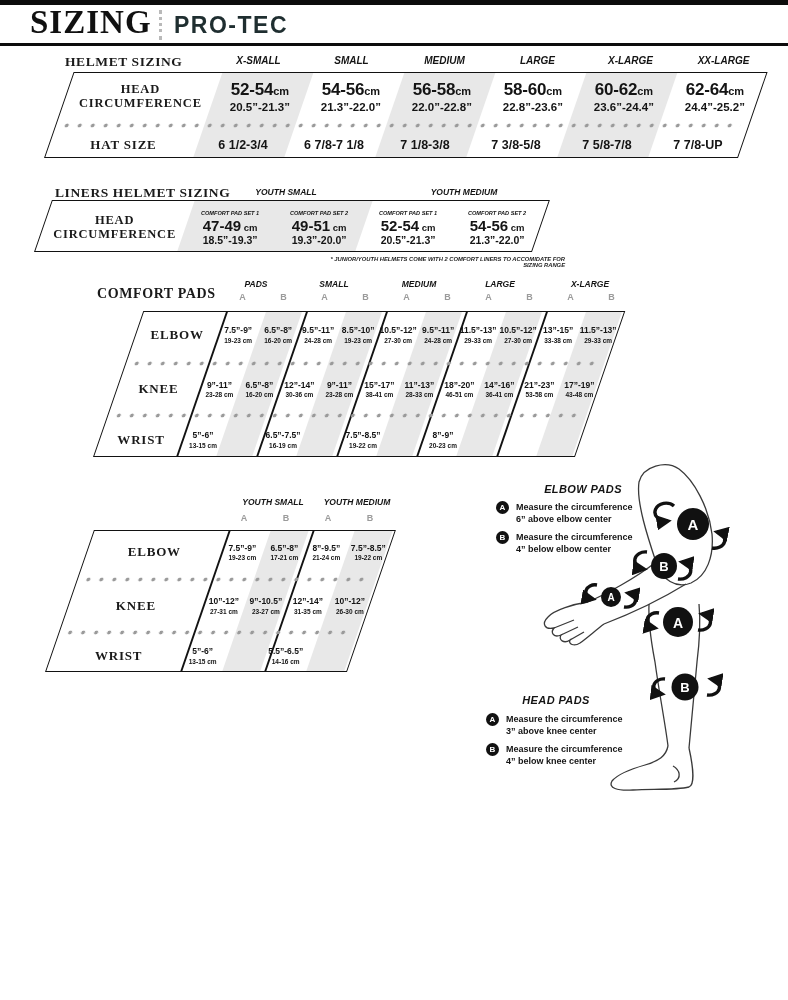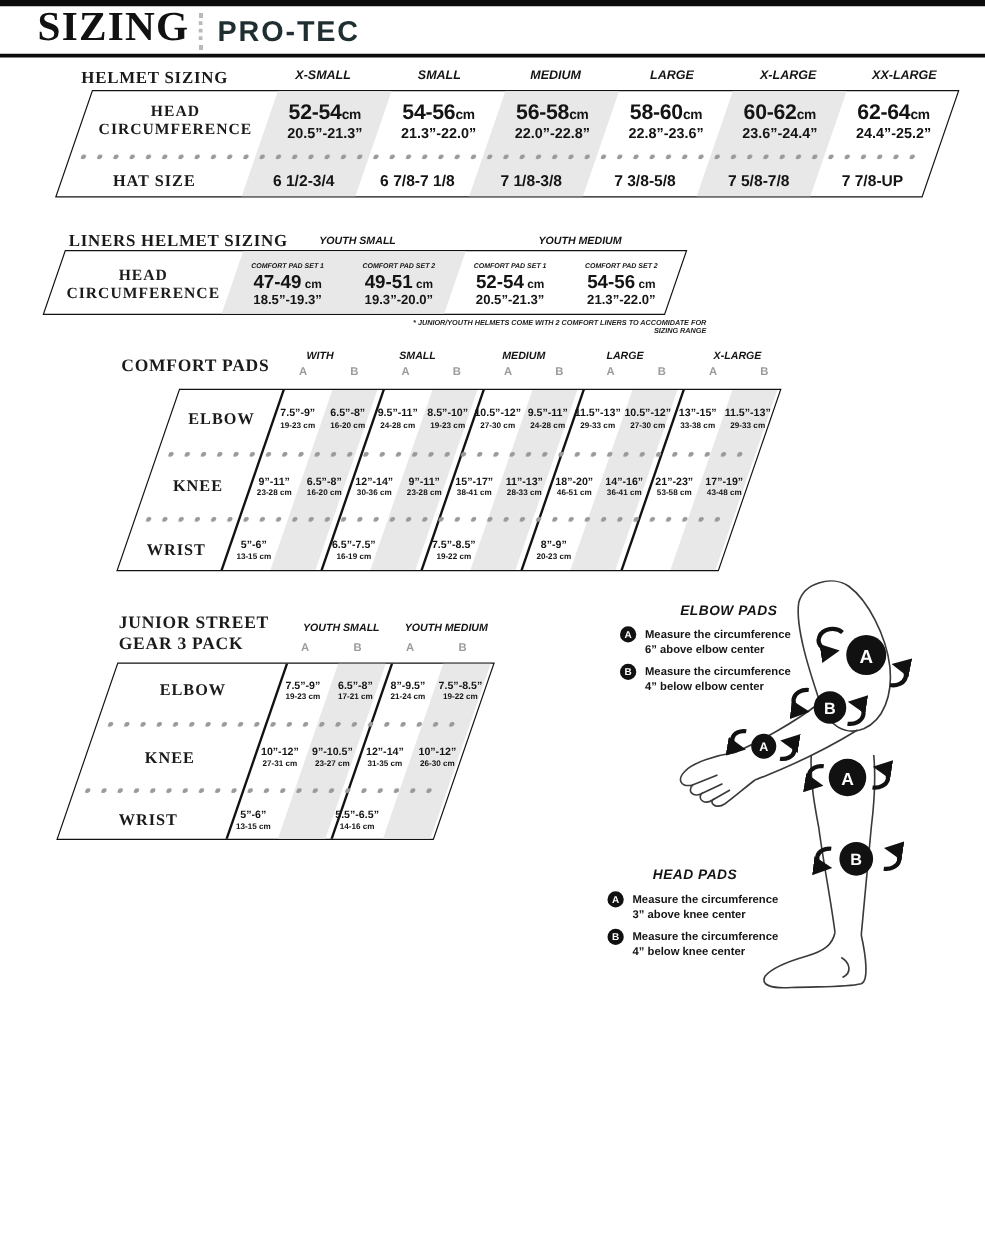--- a/index.html
+++ b/index.html
@@ -171,21 +171,21 @@
             <div class="jcm">54-56<span class="u"> cm</span></div>
             <div class="jin">21.3”-22.0”</div>
           </div>
         </div>
     </div>
   </div>
   <div class="abs footnote" style="left:330px;top:256px;width:235px;">* JUNIOR/YOUTH HELMETS COME WITH 2 COMFORT LINERS TO ACCOMIDATE FOR SIZING RANGE</div>
 
   <div class="abs slab" style="left:97px;top:286px;font-size:14px;">COMFORT PADS</div>
   <div id="sp-groups">
-      <div class="ghdr" style="top: 279px; left: 256px;">WITH</div>
+      <div class="ghdr" style="top: 279px; left: 256px;">PADS</div>
       <div class="ghdr" style="top: 279px; left: 334px;">SMALL</div>
       <div class="ghdr" style="top: 279px; left: 419px;">MEDIUM</div>
       <div class="ghdr" style="top: 279px; left: 500px;">LARGE</div>
       <div class="ghdr" style="top: 279px; left: 590px;">X-LARGE</div>
     </div>
   <div class="hdrflex" id="sp-ab" style="left:222px;top:292px;">
       <div class="ab" style="width: 41px;">A</div>
       <div class="ab" style="width: 41px;">B</div>
       <div class="ab" style="width: 41px;">A</div>
       <div class="ab" style="width: 41px;">B</div>
@@ -327,24 +327,20 @@
           <div class="cell" style="width: 80px;">
             <div style="margin-right:38px;text-align:center;">
               <div class="sv">8”-9”</div>
               <div class="scm">20-23 cm</div>
             </div>
           </div>
         </div>
     </div>
   </div>
 
-  <div class="abs slab" style="left:95px;top:490px;font-size:14px;line-height:17px;">
-    <span>JUNIOR STREET</span><br>
-    <span>GEAR 3 PACK</span>
-  </div>
   <div class="ghdr" style="left:273px;top:497px;">YOUTH SMALL</div>
   <div class="ghdr" style="left:357px;top:497px;">YOUTH MEDIUM</div>
   <div class="hdrflex" id="jg-ab" style="left:223px;top:513px;">
       <div class="ab" style="width: 42px;">A</div>
       <div class="ab" style="width: 42px;">B</div>
       <div class="ab" style="width: 42px;">A</div>
       <div class="ab" style="width: 42px;">B</div>
     </div>
 
   <div class="tbl" style="left:45px;top:530px;width:302px;height:142px;">

